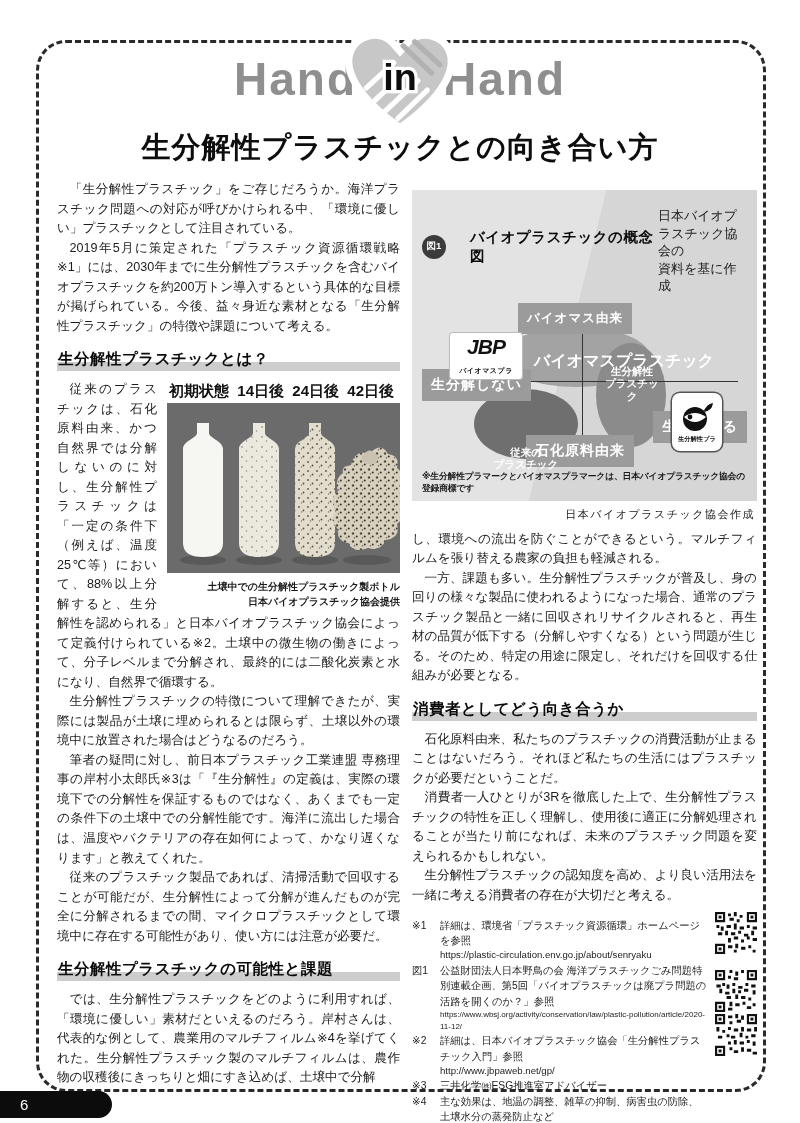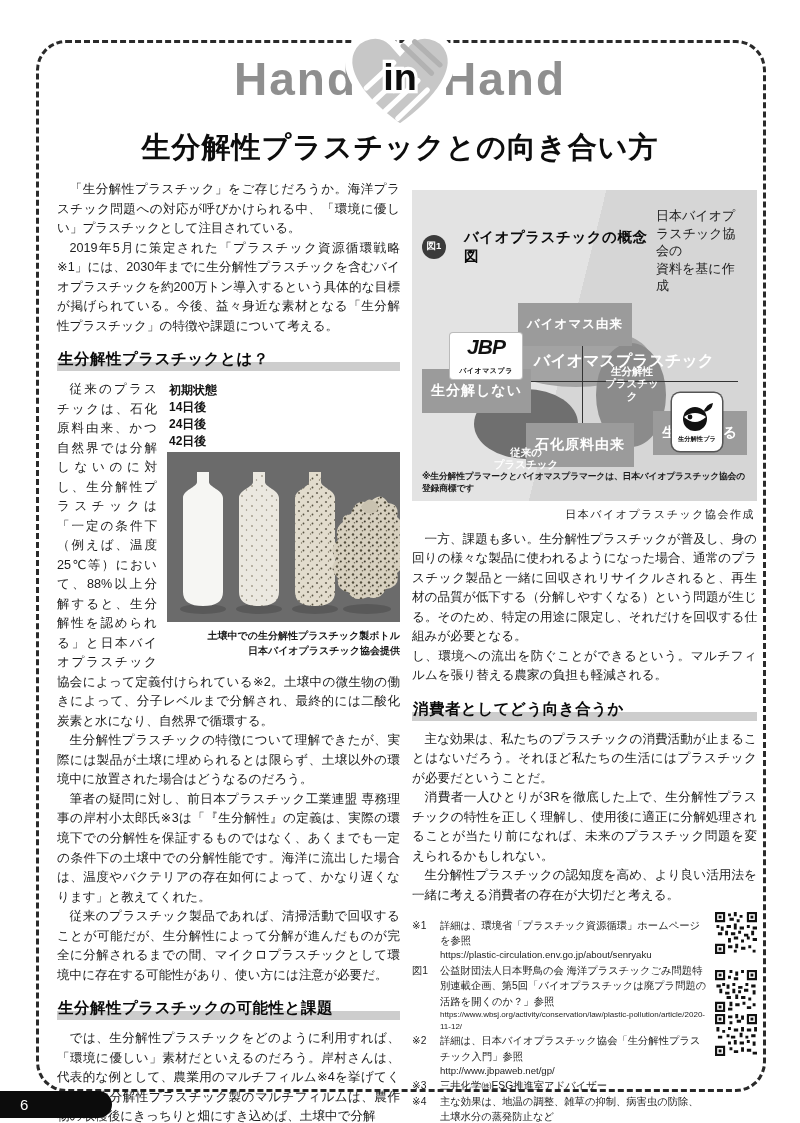--- a/index.html
+++ b/index.html
@@ -22,35 +22,35 @@
   .col-left{left:57px;width:343px;}
   .col-right{left:412px;top:190px;width:345px;}
   p.body{margin:0;font-size:12.6px;line-height:1.55;text-align:justify;text-indent:1em;color:#1c1c1c;}
   .sec-heading{
     font-size:15.5px;font-weight:bold;color:#0a0a0a;margin:13px 0 8px;padding:0 0 2px 1px;
     background:linear-gradient(to bottom,transparent 58%,#cdcdcd 58%,#cdcdcd 96%,transparent 96%);
     letter-spacing:.5px;
   }
   
   .photo-block{float:right;width:233px;margin:2px 0 4px 10px;}
-  .photo-labels{display:flex;justify-content:space-between;padding:0 6px 2px 2px;font-weight:bold;font-size:12px;color:#111;flex-direction:column;}
+  .photo-labels{display:flex;justify-content:space-between;padding:0 6px 2px 2px;font-weight:bold;font-size:15px;color:#111;}
   .photo-caption{text-align:right;font-size:10px;line-height:1.45;margin-top:3px;color:#1c1c1c;font-weight:bold;}
   
   .figure1{width:345px;box-sizing:border-box;padding:9px 10px 6px;
     background:linear-gradient(104deg,#e3e3e3 0 46%,#d6d6d6 46%);}
   .fig-header{display:flex;align-items:center;}
   .fig-badge{width:24px;height:24px;border-radius:50%;background:#3b3b3b;color:#fff;
     font-size:9.5px;font-weight:bold;display:flex;align-items:center;justify-content:center;flex:none;}
-  .fig-title{font-size:14.5px;font-weight:bold;color:#0a0a0a;margin-left:18px;letter-spacing:.5px;}
+  .fig-title{font-size:14.5px;font-weight:bold;color:#0a0a0a;margin-left:24px;letter-spacing:.5px;}
   .fig-source{margin-left:auto;font-size:13px;line-height:1.35;color:#222;white-space:pre-line;width:94px;margin-top:8px;}
   .diagram{position:relative;height:162px;margin-top:8px;}
   .axis-line-v{position:absolute;left:160px;top:12px;width:1px;height:138px;background:#333;}
   .axis-line-h{position:absolute;left:6px;top:78px;width:310px;height:1px;background:#333;}
   .axis-label{position:absolute;background:#9b9b9b;color:#fff;font-weight:bold;font-size:12.5px;
-    padding:13px 9px;white-space:nowrap;letter-spacing:1px;}
+    padding:7px 9px;white-space:nowrap;letter-spacing:1px;}
   .ellipse{position:absolute;border-radius:50%;}
   .el-biomass{left:80px;top:24px;width:148px;height:60px;background:#a3a3a3;}
   .el-biodeg{left:174px;top:40px;width:70px;height:104px;background:#8b8b8b;}
   .el-conv{left:52px;top:86px;width:104px;height:70px;background:#6f6f6f;}
   .el-text{position:absolute;color:#fff;font-weight:bold;text-align:center;white-space:pre-line;line-height:1.2;}
   .t-biomass{left:112px;top:48px;font-size:16px;white-space:nowrap;}
   .t-biodeg{left:180px;top:62px;width:60px;font-size:10.5px;}
   .t-conv{left:62px;top:106px;width:84px;font-size:10.5px;margin-top:37px;}
   .jbp-mark{position:absolute;left:28px;top:30px;width:72px;height:46px;background:#fff;border-radius:3px;
     display:flex;flex-direction:column;align-items:center;justify-content:center;box-shadow:0 0 0 1px #bbb;gap:8px;}
@@ -205,25 +205,25 @@
           <path d="M24 12 q2 -8 9 -9 q-1 8 -9 9 z" fill="#111"></path>
           <path d="M22 13 q4 -6 9 -8" stroke="#111" stroke-width="1" fill="none"></path>
         </svg>
         <div class="gb-sub">生分解性プラ</div>
       </div>
     </div>
     <div class="fig-note">※生分解性プラマークとバイオマスプラマークは、日本バイオプラスチック協会の登録商標です</div>
   </div>
   <div class="fig-credit">日本バイオプラスチック協会作成</div>
 
+  <p class="body" style="text-indent:0;">し、環境への流出を防ぐことができるという。マルチフィルムを張り替える農家の負担も軽減される。</p>
   <p class="body">一方、課題も多い。生分解性プラスチックが普及し、身の回りの様々な製品に使われるようになった場合、通常のプラスチック製品と一緒に回収されリサイクルされると、再生材の品質が低下する（分解しやすくなる）という問題が生じる。そのため、特定の用途に限定し、それだけを回収する仕組みが必要となる。</p>
-  <p class="body" style="text-indent:0;">し、環境への流出を防ぐことができるという。マルチフィルムを張り替える農家の負担も軽減される。</p>
 
   <div class="sec-heading">消費者としてどう向き合うか</div>
-  <p class="body">主な効果は、私たちのプラスチックの消費活動が止まることはないだろう。それほど私たちの生活にはプラスチックが必要だということだ。</p>
+  <p class="body">石化原料由来、私たちのプラスチックの消費活動が止まることはないだろう。それほど私たちの生活にはプラスチックが必要だということだ。</p>
   <p class="body">消費者一人ひとりが3Rを徹底した上で、生分解性プラスチックの特性を正しく理解し、使用後に適正に分解処理されることが当たり前になれば、未来のプラスチック問題を変えられるかもしれない。</p>
   <p class="body">生分解性プラスチックの認知度を高め、より良い活用法を一緒に考える消費者の存在が大切だと考える。</p>
 
   <div class="footnotes">
     <div class="fn-row">
       <div class="fn-marker">※1</div>
       <div class="fn-body">
         <div>詳細は、環境省「プラスチック資源循環」ホームページを参照</div>
         <div class="fn-url">https://plastic-circulation.env.go.jp/about/senryaku</div>
       </div>

